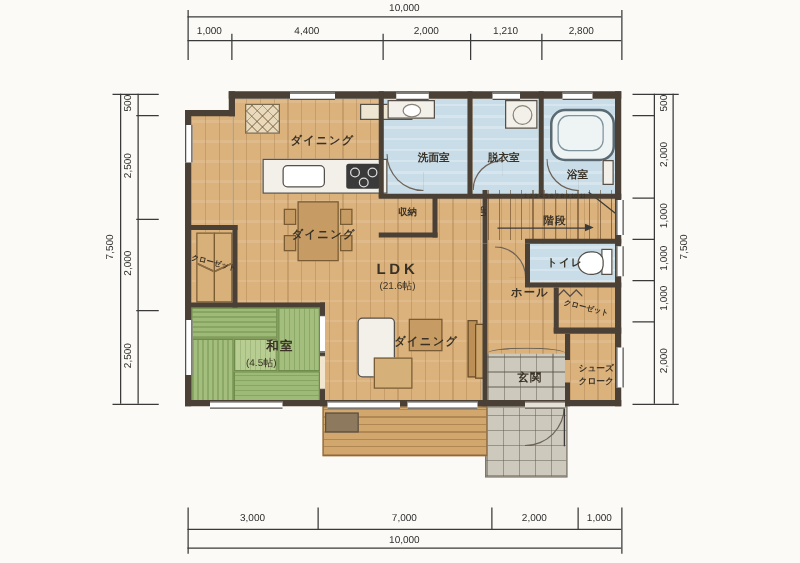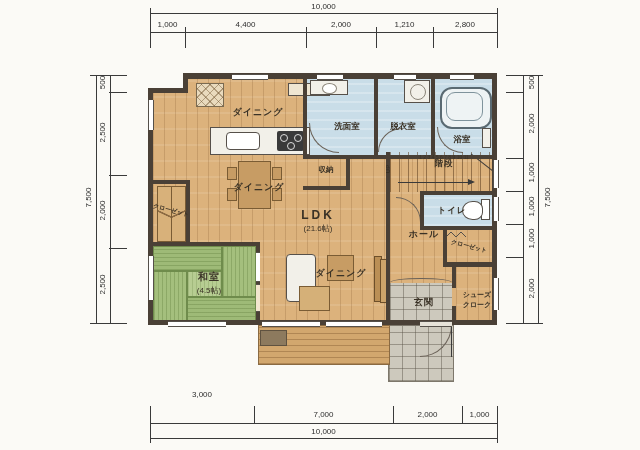--- a/index.html
+++ b/index.html
@@ -141,31 +141,31 @@
 <div class="abs win-h" style="left:420px;top:321px;width:32px;background:#e6e2d8;"></div>
 <div class="abs win-v" style="left:493px;top:160px;height:28px;"></div>
 <div class="abs win-v" style="left:493px;top:197px;height:24px;"></div>
 <div class="abs win-v" style="left:493px;top:278px;height:32px;"></div>
 
 <div class="rlabel" style="left:218px;top:106px;width:80px;">ダイニング</div>
 <div class="rlabel" style="left:317px;top:121px;width:60px;font-size:8.5px;letter-spacing:0;">洗面室</div>
 <div class="rlabel" style="left:373px;top:121px;width:60px;font-size:8.5px;letter-spacing:0;">脱衣室</div>
 <div class="rlabel" style="left:437px;top:134px;width:50px;font-size:8.5px;letter-spacing:0;">浴室</div>
 <div class="rlabel" style="left:306px;top:165px;width:40px;font-size:7.5px;letter-spacing:0;">収納</div>
-<div class="rlabel" style="left:419px;top:158px;width:50px;font-size:8.5px;">階段</div>
+<div class="rlabel" style="left:419px;top:171px;width:50px;font-size:8.5px;">階段</div>
 <div class="rlabel" style="left:394px;top:154px;width:100px;font-size:5px;font-weight:normal;letter-spacing:0;">1 2 3 4 5 6 7 8 9 10 11</div>
 <div class="rlabel rot" style="left:378px;top:166px;width:20px;font-size:6px;letter-spacing:0;">UP</div>
 <div class="rlabel" style="left:219px;top:181px;width:80px;font-family:Liberation Serif, serif;">ダイニング</div>
 <div class="rlabel" style="left:288px;top:208px;width:60px;font-size:12px;letter-spacing:3px;">LDK</div>
 <div class="rlabel" style="left:288px;top:223px;width:60px;font-size:8px;font-weight:normal;letter-spacing:0;">(21.6帖)</div>
 <div class="rlabel" style="left:422px;top:205px;width:60px;font-size:8.5px;">トイレ</div>
 <div class="rlabel" style="left:394px;top:228px;width:60px;">ホール</div>
 <div class="rlabel" style="left:443px;top:242px;width:52px;font-size:6px;letter-spacing:0;transform:rotate(14deg);">クローゼット</div>
 <div class="rlabel" style="left:145px;top:206px;width:52px;font-size:6px;letter-spacing:0;transform:rotate(14deg);">クローゼット</div>
-<div class="rlabel" style="left:179px;top:270px;width:60px;font-size:10px;">和室</div>
+<div class="rlabel" style="left:194px;top:270px;width:60px;font-size:10px;">和室</div>
 <div class="rlabel" style="left:179px;top:285px;width:60px;font-size:8px;font-weight:normal;letter-spacing:0;">(4.5帖)</div>
 <div class="rlabel" style="left:301px;top:267px;width:80px;">ダイニング</div>
 <div class="rlabel" style="left:394px;top:296px;width:60px;">玄関</div>
 <div class="rlabel" style="left:452px;top:290px;width:50px;font-size:7px;letter-spacing:0;">シューズ</div>
 <div class="rlabel" style="left:452px;top:300px;width:50px;font-size:7px;letter-spacing:0;">クローク</div>
 
 <div class="dim" style="left:150px;top:2px;width:347px;">10,000</div>
 <div class="dline" style="left:150px;top:13px;width:347px;height:1px;"></div>
 <div class="dim" style="left:150px;top:20px;width:35px;">1,000</div>
 <div class="dim" style="left:185px;top:20px;width:121px;">4,400</div>
@@ -174,21 +174,21 @@
 <div class="dim" style="left:433px;top:20px;width:64px;">2,800</div>
 <div class="dline" style="left:150px;top:32px;width:347px;height:1px;"></div>
 <div class="dline" style="left:150px;top:8px;width:1px;height:40px;"></div>
 <div class="dline" style="left:185px;top:27px;width:1px;height:21px;"></div>
 <div class="dline" style="left:306px;top:27px;width:1px;height:21px;"></div>
 <div class="dline" style="left:376px;top:27px;width:1px;height:21px;"></div>
 <div class="dline" style="left:433px;top:27px;width:1px;height:21px;"></div>
 <div class="dline" style="left:497px;top:8px;width:1px;height:40px;"></div>
 
 <div class="dline" style="left:150px;top:423px;width:347px;height:1px;"></div>
-<div class="dim" style="left:150px;top:390px;width:104px;">3,000</div>
+<div class="dim" style="left:150px;top:410px;width:104px;">3,000</div>
 <div class="dim" style="left:254px;top:410px;width:139px;">7,000</div>
 <div class="dim" style="left:393px;top:410px;width:69px;">2,000</div>
 <div class="dim" style="left:462px;top:410px;width:35px;">1,000</div>
 <div class="dline" style="left:150px;top:406px;width:1px;height:37px;"></div>
 <div class="dline" style="left:254px;top:406px;width:1px;height:18px;"></div>
 <div class="dline" style="left:393px;top:406px;width:1px;height:18px;"></div>
 <div class="dline" style="left:462px;top:406px;width:1px;height:18px;"></div>
 <div class="dline" style="left:497px;top:406px;width:1px;height:37px;"></div>
 <div class="dim" style="left:150px;top:427px;width:347px;">10,000</div>
 <div class="dline" style="left:150px;top:438px;width:347px;height:1px;"></div>

